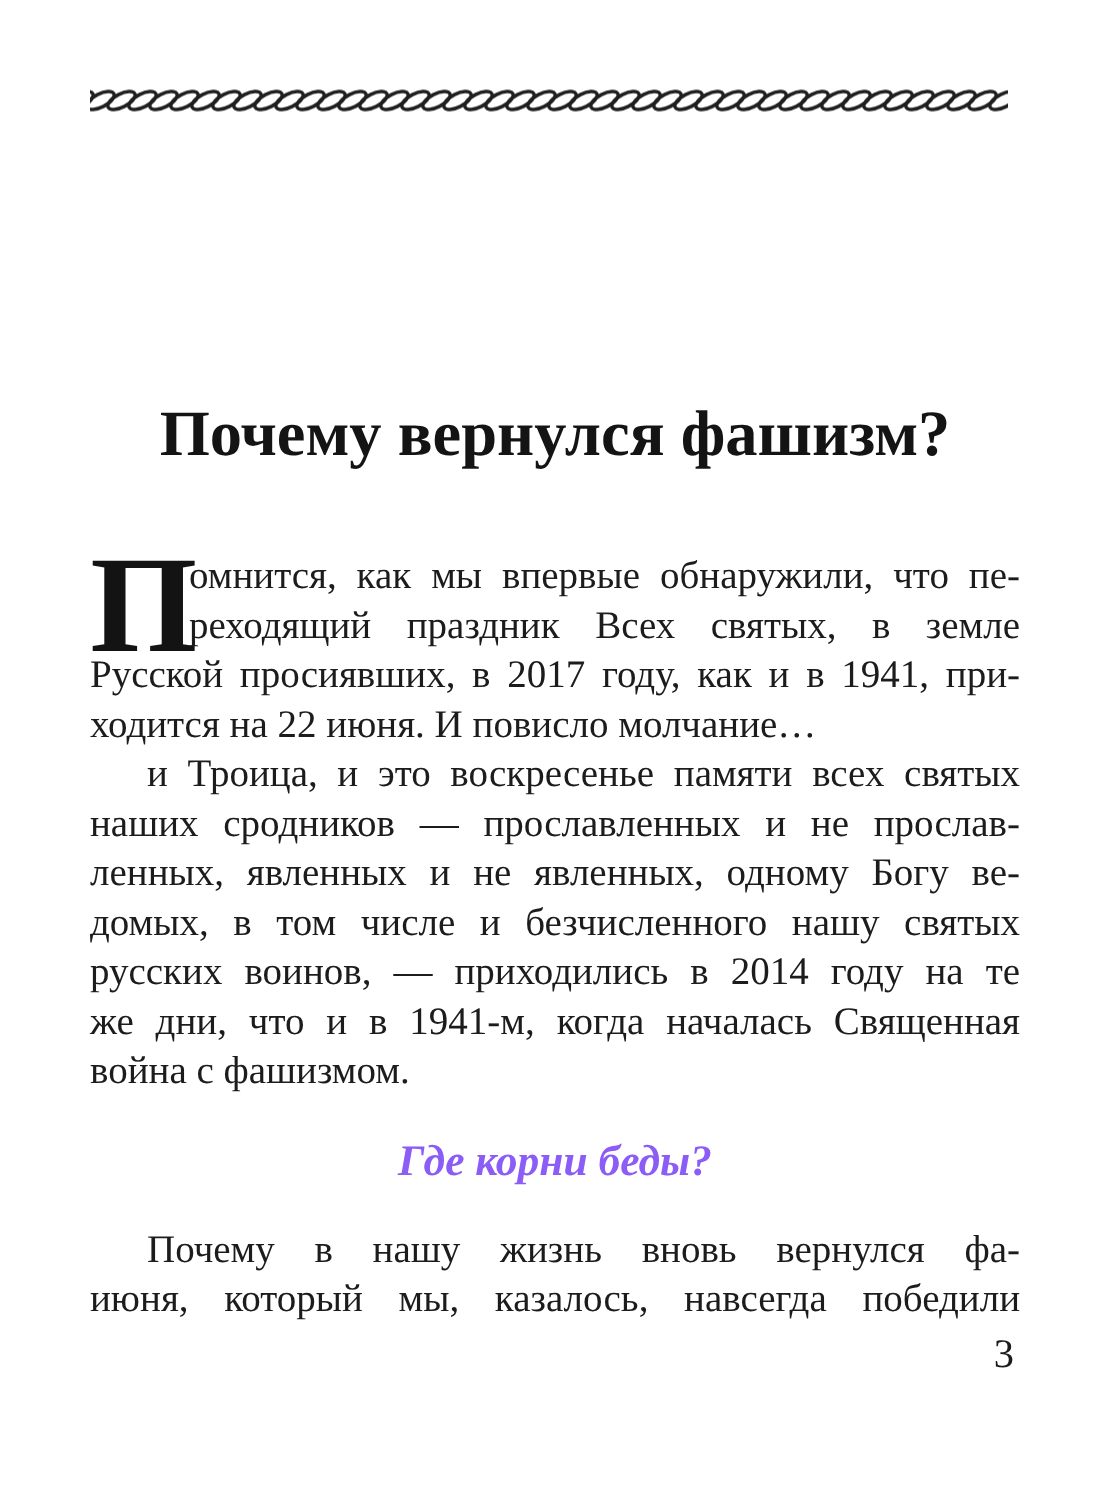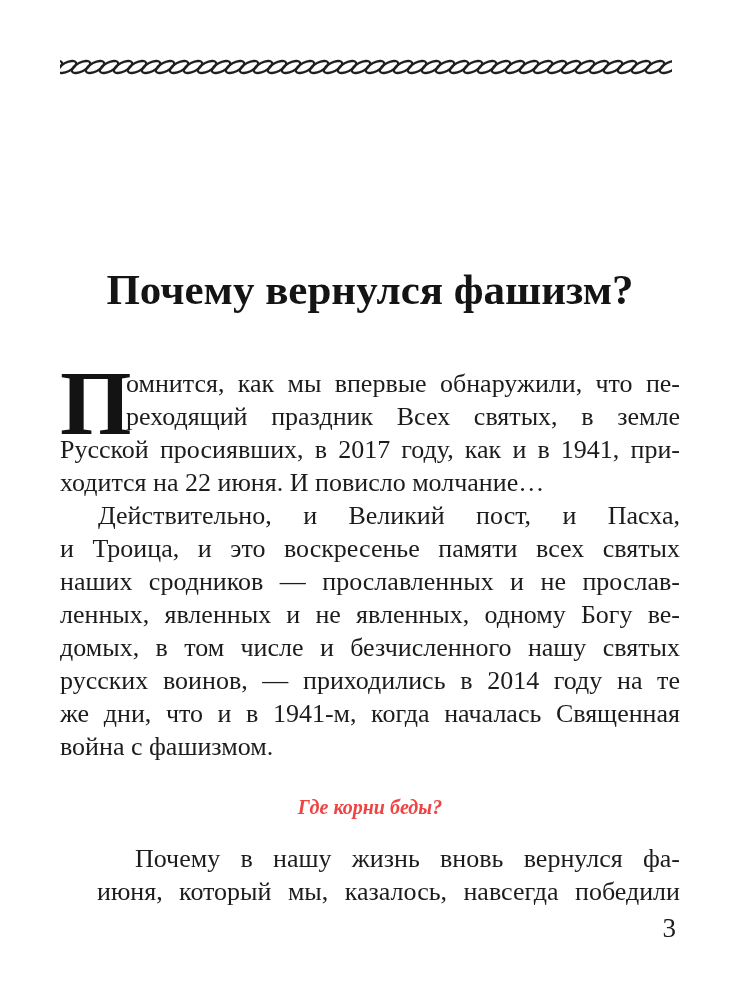--- a/index.html
+++ b/index.html
@@ -39,25 +39,25 @@
   }
   .tline { text-align: justify; text-align-last: justify; }
   .tline.last { text-align-last: left; }
   .para-indent .tline:first-child { text-indent: 38px; }
   .para-clear { clear: left; }
   .subheading {
     margin-top: 26px;
     text-align: center;
     font-weight: 700;
     font-style: italic;
-    font-size: 20px;
+    font-size: 29px;
     line-height: 36px;
-    color: #ef4444;
+    color: #8b5cf6;
   }
-  .para3 { margin-top: 10px; margin-left: 37px; }
+  .para3 { margin-top: 10px; }
   .pagenum {
     margin-top: 4px;
     text-align: right;
     padding-right: 4px;
     font-size: 27px;
     line-height: 33px;
     color: #1c1c1c;
   }
 </style>
 </head>
@@ -87,21 +87,20 @@
       <div>
           <div class="tline">омнится, как мы впервые обнаружили, что пе-</div>
           <div class="tline">реходящий праздник Всех святых, в земле</div>
           <div class="tline">Русской просиявших, в 2017 году, как и в 1941, при-</div>
           <div class="tline last">ходится на 22 июня. И повисло молчание…</div>
         </div>
     </div>
 
     <div class="para para-indent para-clear">
       <div>
-          <div class="tline">Действительно, и Великий пост, и Пасха,</div>
           <div class="tline">и Троица, и это воскресенье памяти всех святых</div>
           <div class="tline">наших сродников — прославленных и не прослав-</div>
           <div class="tline">ленных, явленных и не явленных, одному Богу ве-</div>
           <div class="tline">домых, в том числе и безчисленного нашу святых</div>
           <div class="tline">русских воинов, — приходились в 2014 году на те</div>
           <div class="tline">же дни, что и в 1941-м, когда началась Священная</div>
           <div class="tline last">война с фашизмом.</div>
         </div>
     </div>
 

